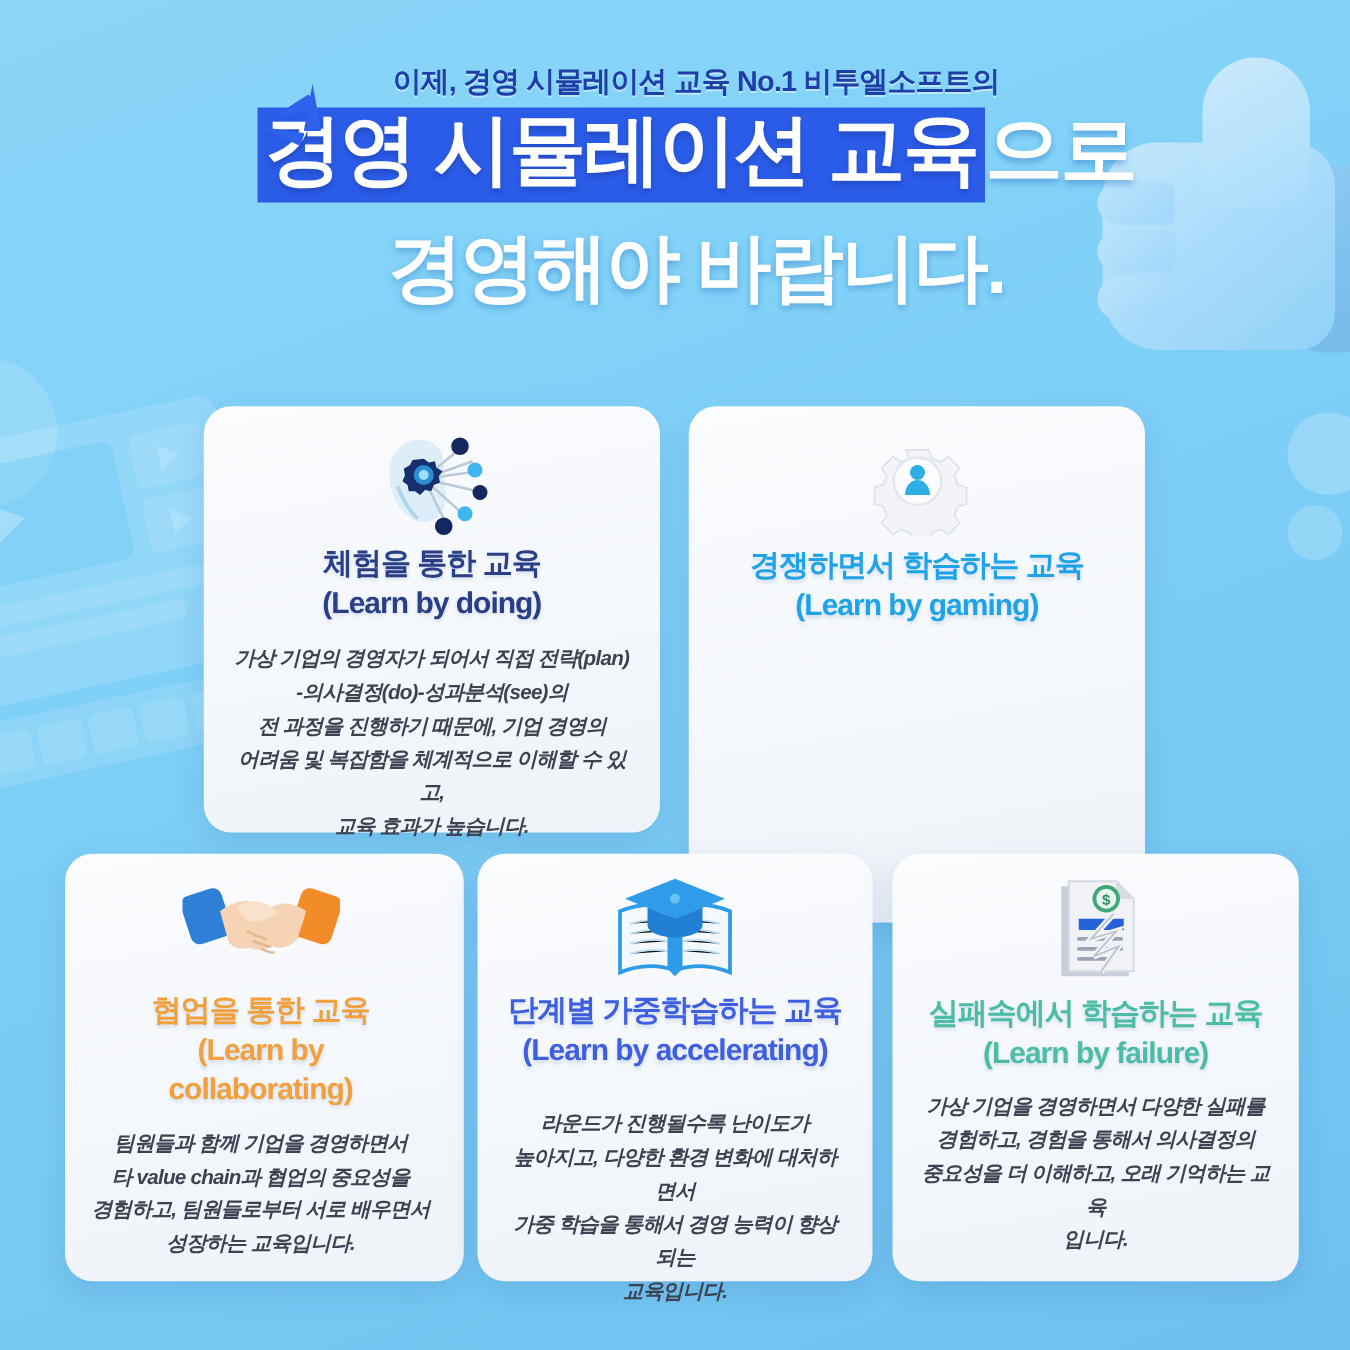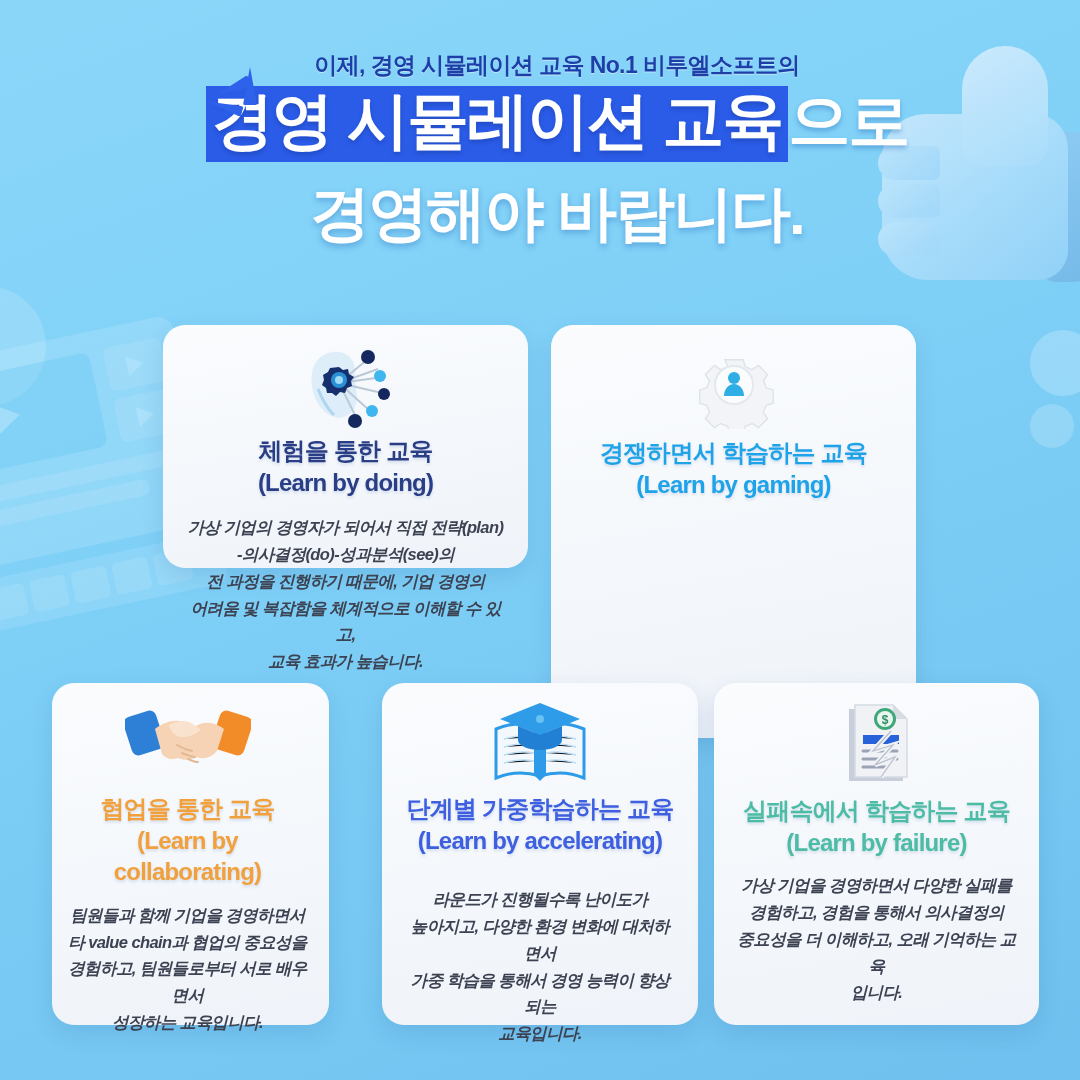--- a/index.html
+++ b/index.html
@@ -157,24 +157,24 @@
     text-shadow:0 2px 3px rgba(120,150,200,.28);
   }
   .card-body {
     margin-top:16px; font-size:16.5px; line-height:1.62;
     color:#3C4252; letter-spacing:-.6px; font-weight:bold;
     white-space:pre-line;
     font-style:italic;
   }
 
   
-  #card0 { left:163px; top:325px;  width:365px; height:243px; }
+  #card0 { left:163px; top:325px;  width:365px; height:341px; }
   #card1 { left:551px; top:325px;  width:365px; height:413px; }
   
-  #card2 { left:52px;  top:683px;  width:277px; height:342px;padding-left:16px; }
+  #card2 { left:52px;  top:683px;  width:319px; height:342px;padding-left:16px; }
   #card3 { left:382px; top:683px;  width:316px; height:342px; }
   #card4 { left:714px; top:683px;  width:325px; height:342px; }
 
   #card2 .card-body, #card4 .card-body { margin-top:14px; }
   #card3 .card-body { margin-top:30px; }
   #card1 .card-body { margin-top:34px; }
   #card4 .card-title { margin-top:8px; }
   #card1 .card-title { margin-top:8px; }
 </style>
 </head>

